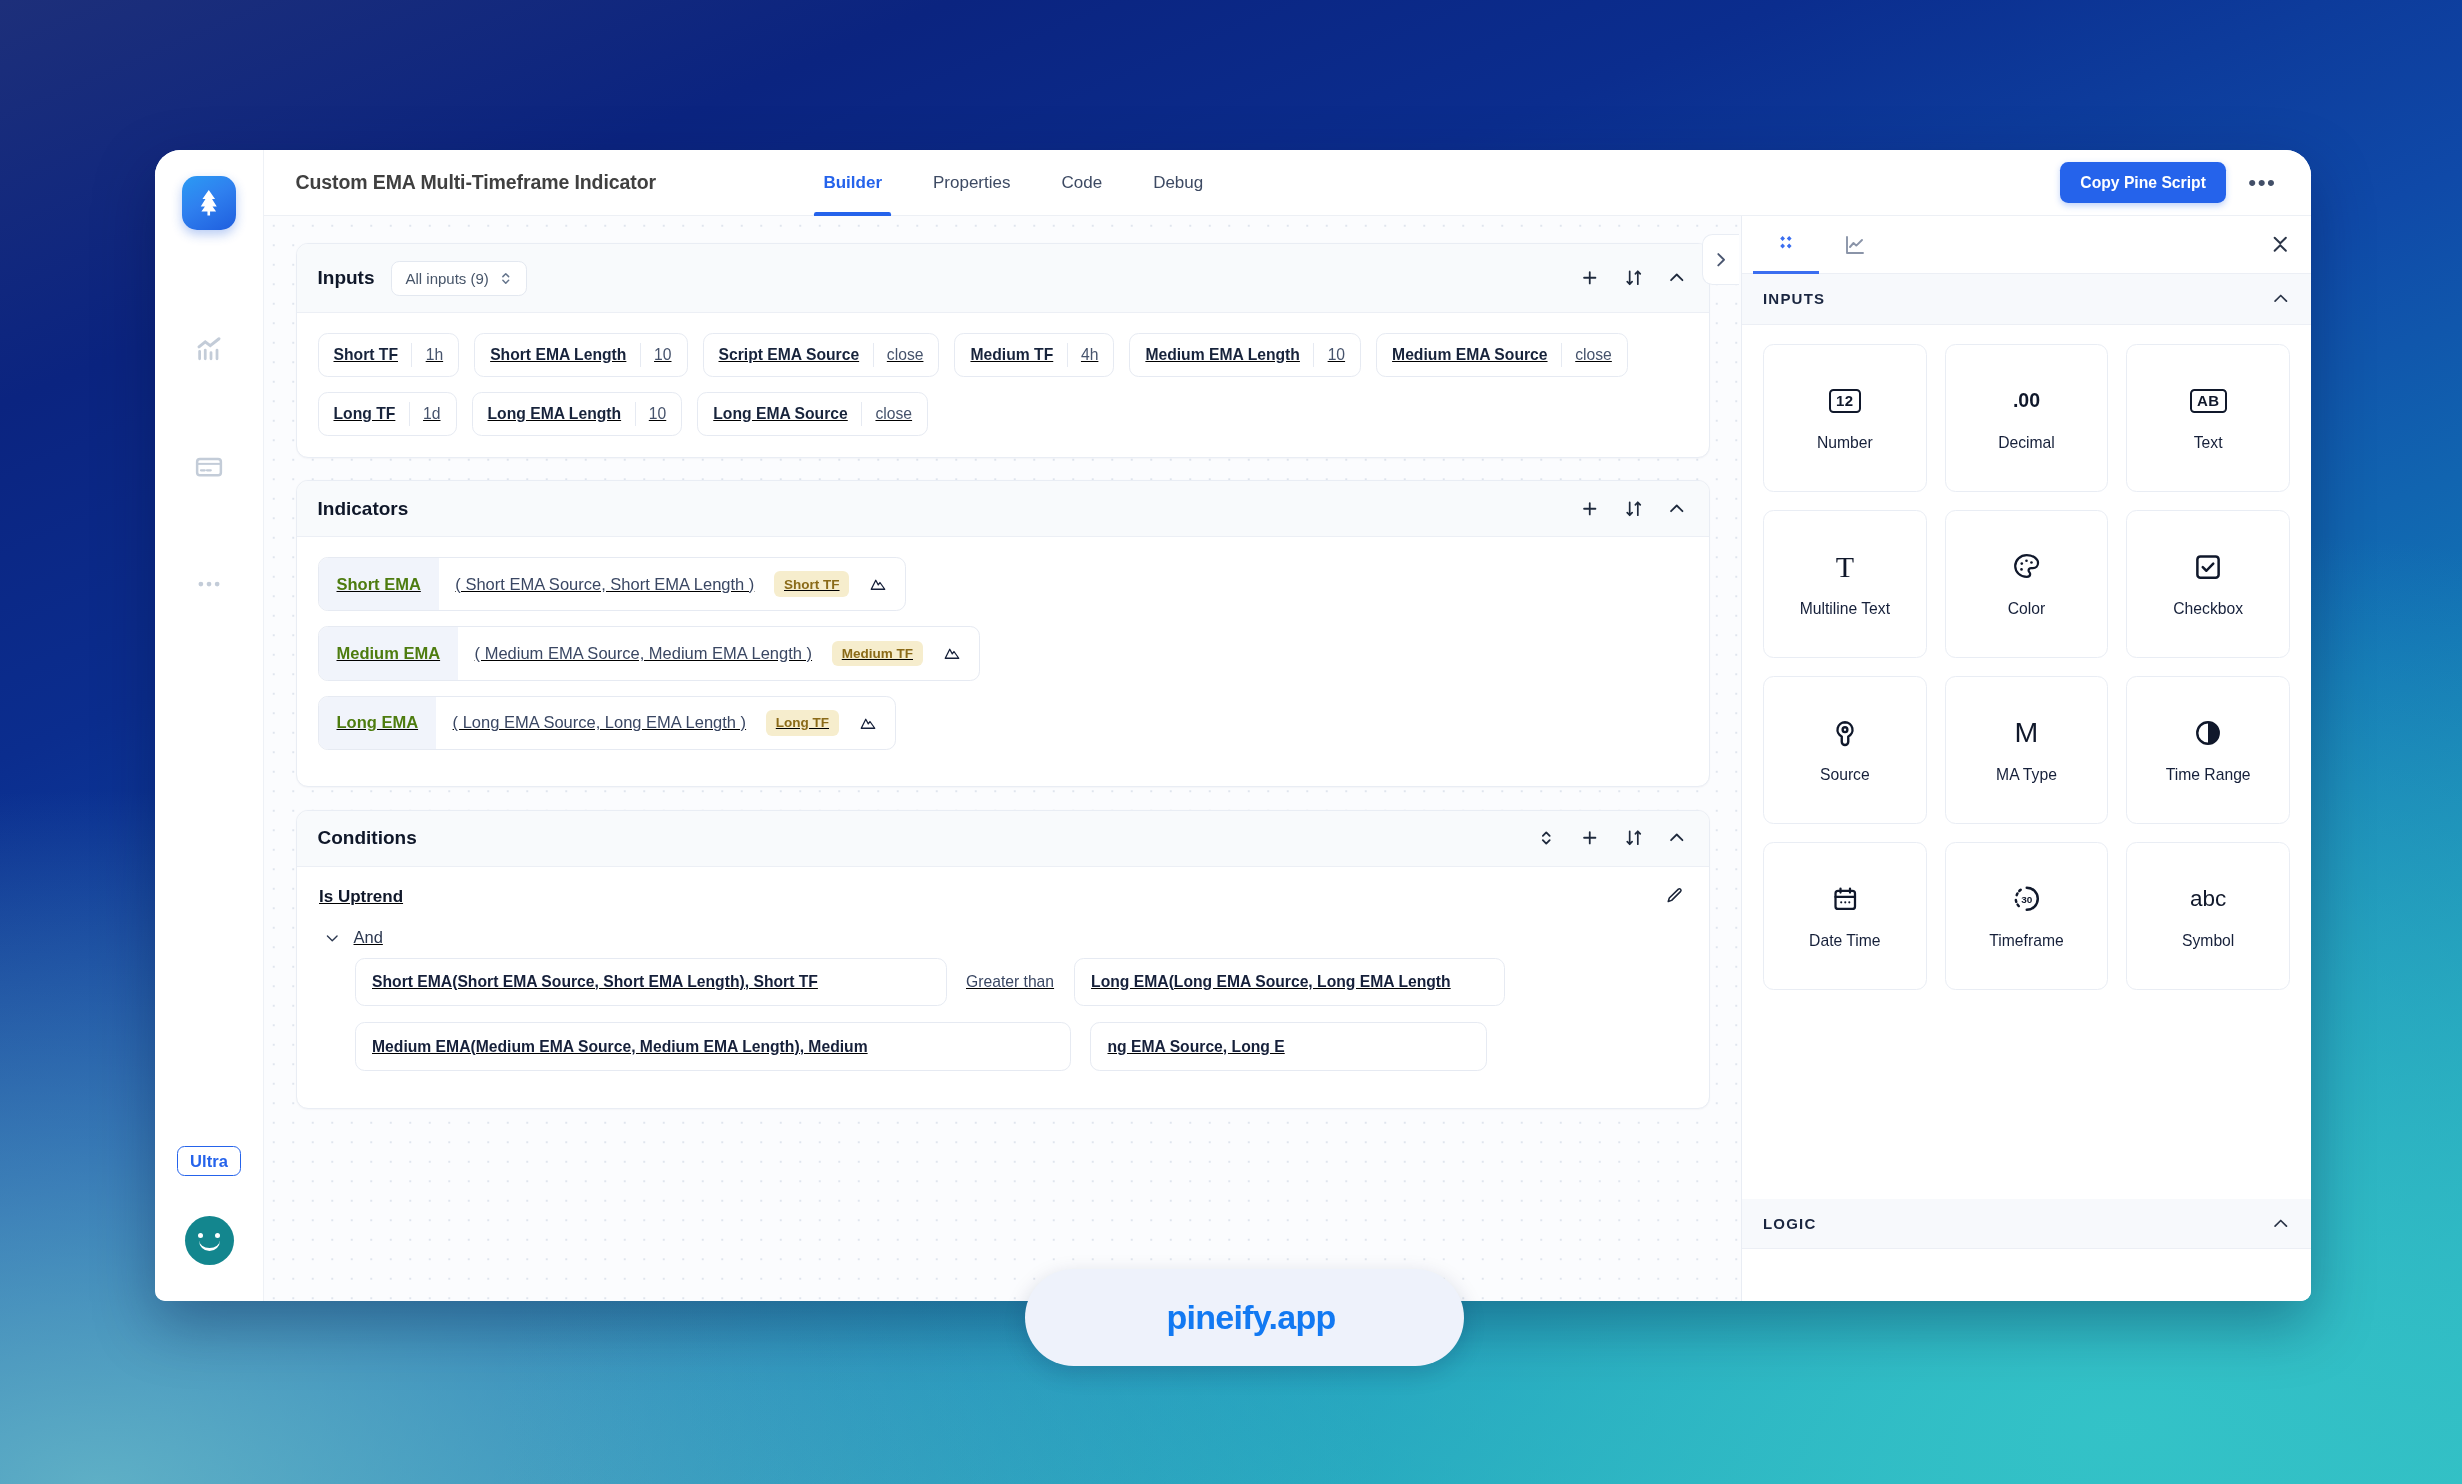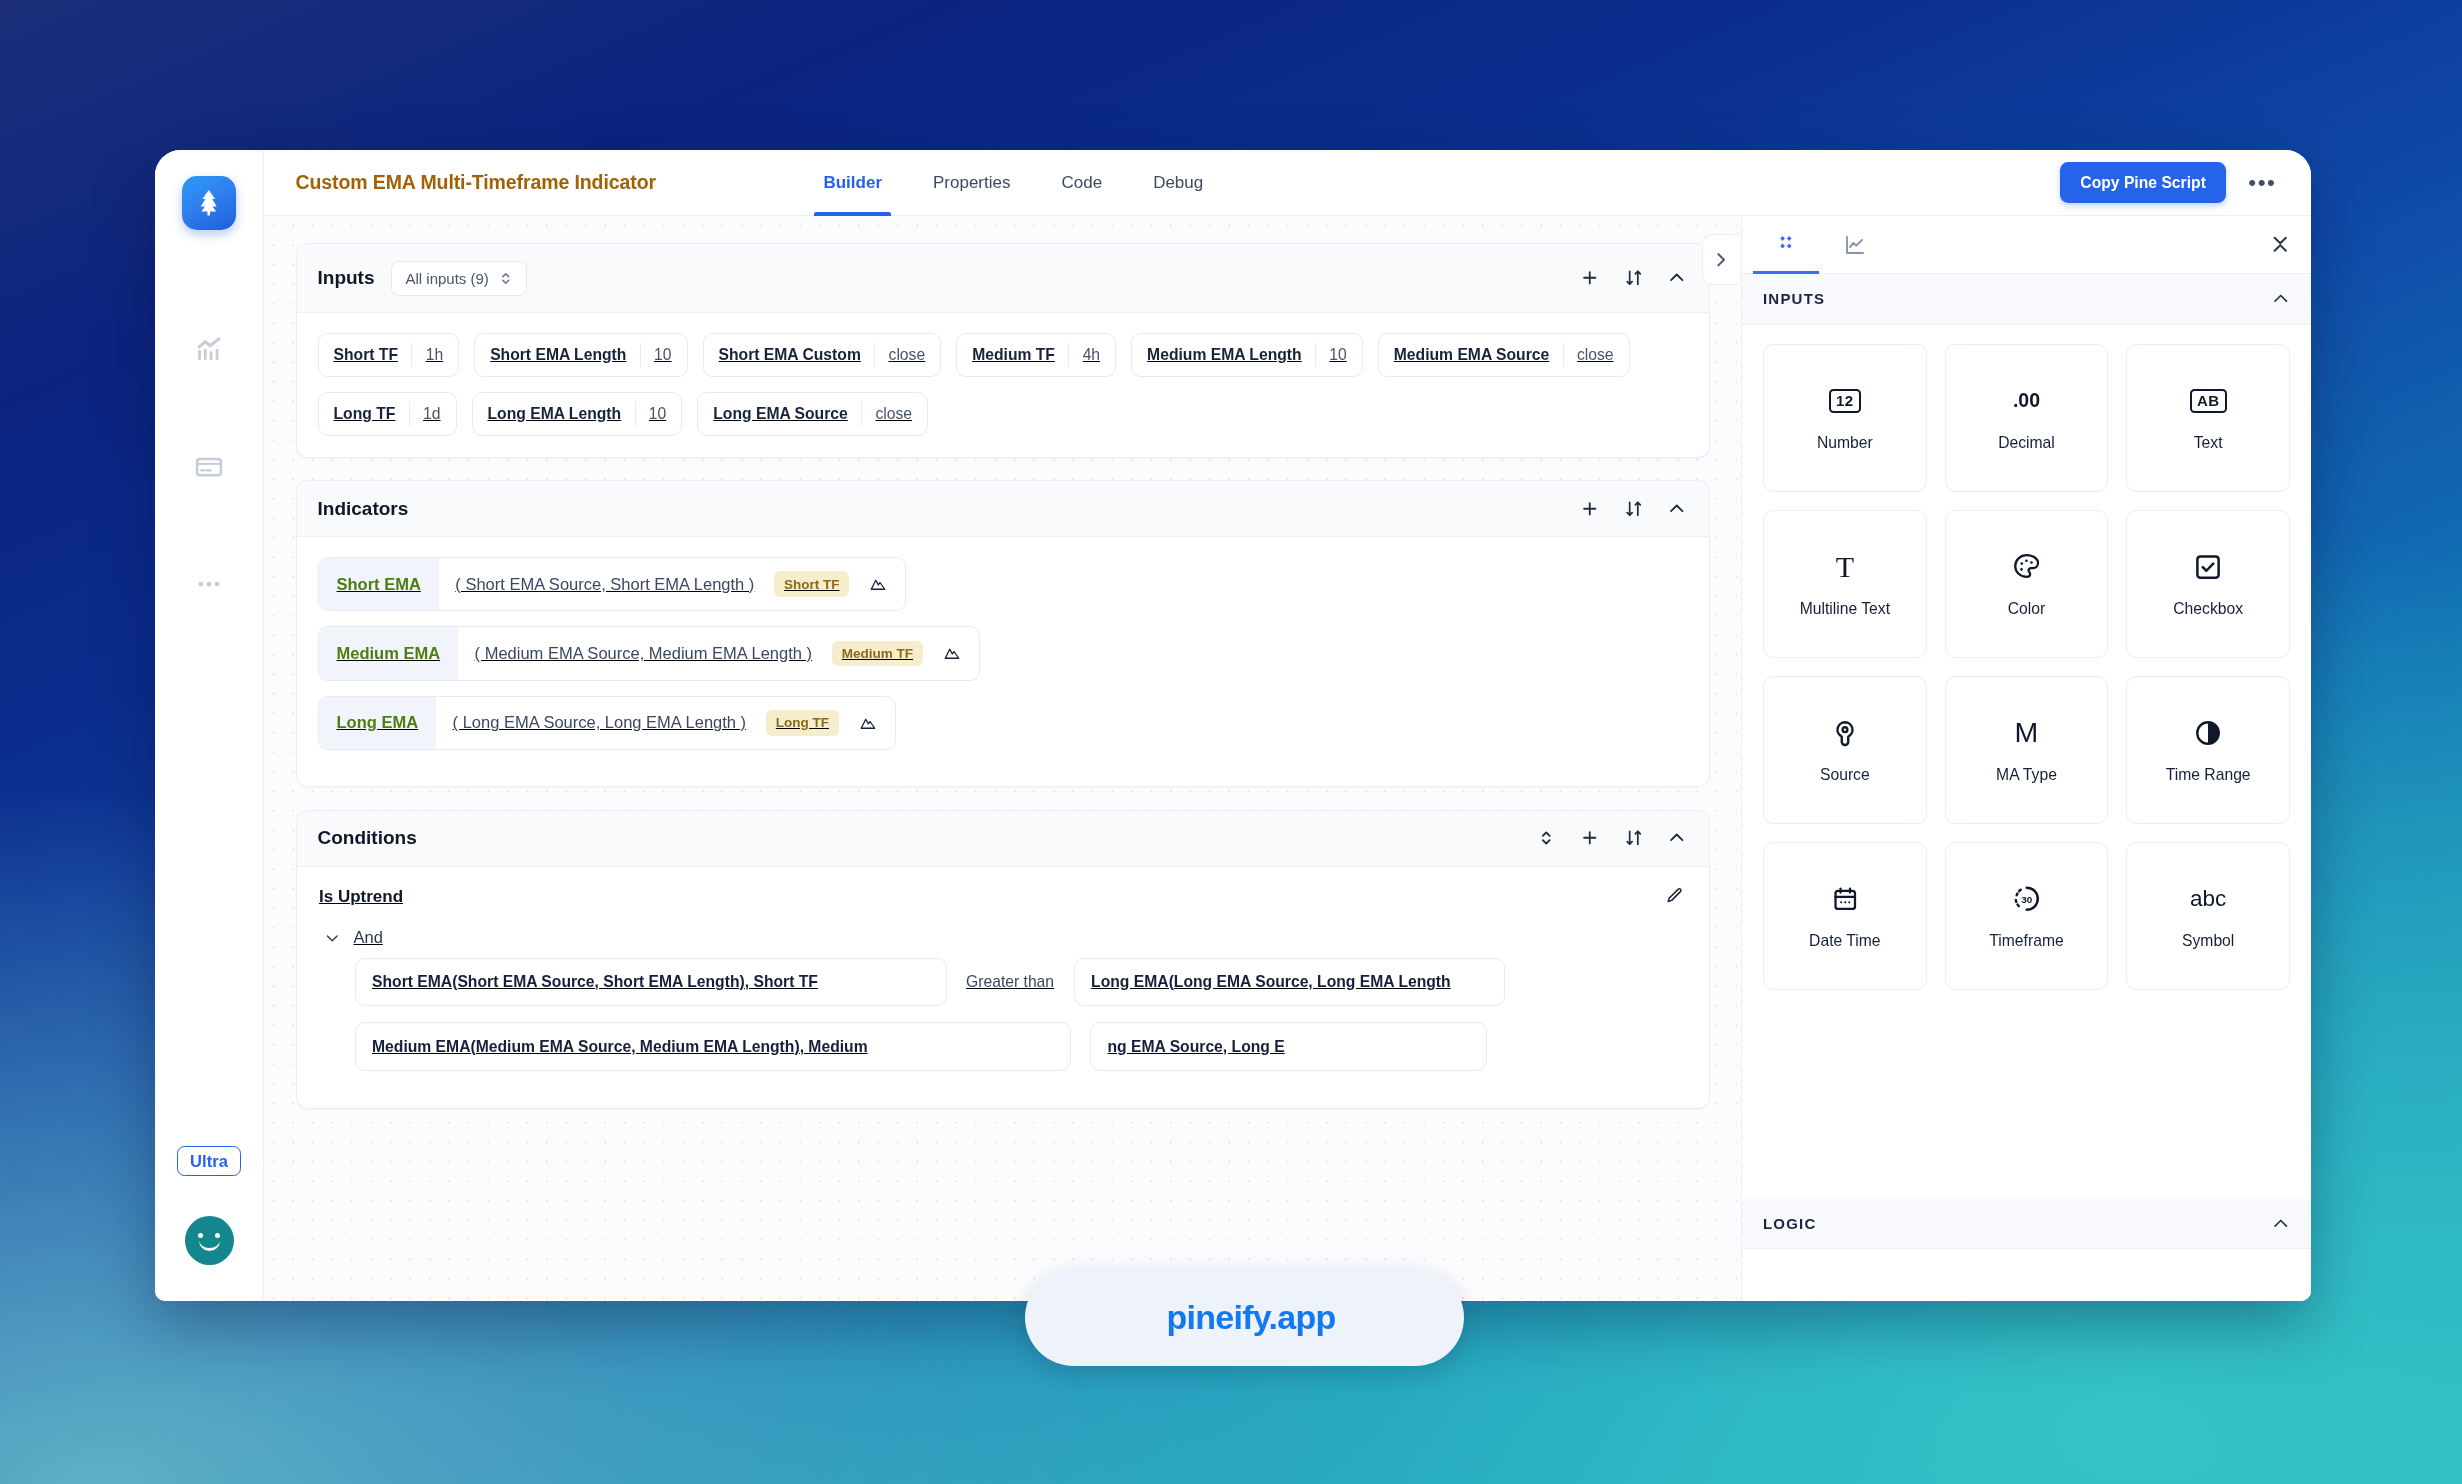--- a/index.html
+++ b/index.html
@@ -93,21 +93,21 @@
   .main { flex: 1; display: flex; flex-direction: column; min-width: 0; }
 
   .topbar {
     height: 66px;
     display: flex; align-items: center;
     padding: 0 28.5px 0 31.5px;
     border-bottom: 0.7px solid #edf0f5;
     background: #fff;
     flex: 0 0 66px;
   }
-  .doc-title { font-size: 19.5px; font-weight: 700; color: #a16207; letter-spacing: -0.1px; }
+  .doc-title { font-size: 19.5px; font-weight: 700; color: #404040; letter-spacing: -0.1px; }
   .tabs { display: flex; gap: 0; margin-left: 142px; height: 66px; align-items: center; }
   .tab {
     font-size: 17px; color: #3d4a63; padding: 0 25.5px;
     height: 66px; display: flex; align-items: center; position: relative;
     cursor: pointer;
   }
   .tab.active { color: #2563eb; font-weight: 700; }
   .tab.active::after {
     content: ""; position: absolute; left: 16.5px; right: 16.5px; bottom: 0;
     height: 3.7px; background: #2563eb; border-radius: 2.2px 2.2px 0 0;
@@ -381,21 +381,21 @@
                   <div class="k">Short TF</div>
                   <div class="sep"></div>
                   <div class="v">1h</div>
                 </div>
               <div class="chip">
                   <div class="k">Short EMA Length</div>
                   <div class="sep"></div>
                   <div class="v">10</div>
                 </div>
               <div class="chip">
-                  <div class="k">Short EMA Custom</div>
+                  <div class="k">Script EMA Source</div>
                   <div class="sep"></div>
                   <div class="v">close</div>
                 </div>
               <div class="chip">
                   <div class="k">Medium TF</div>
                   <div class="sep"></div>
                   <div class="v">4h</div>
                 </div>
               <div class="chip">
                   <div class="k">Medium EMA Length</div>

